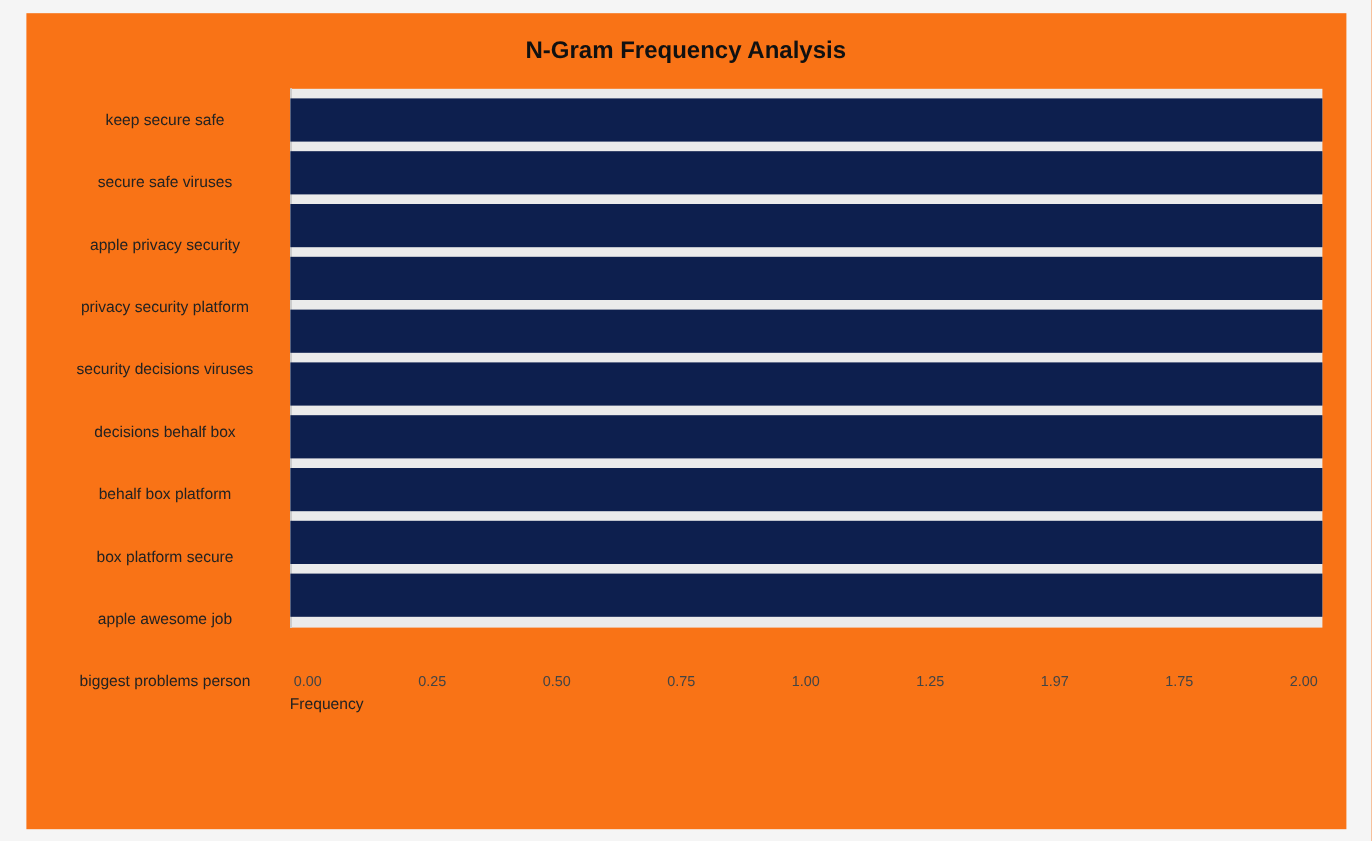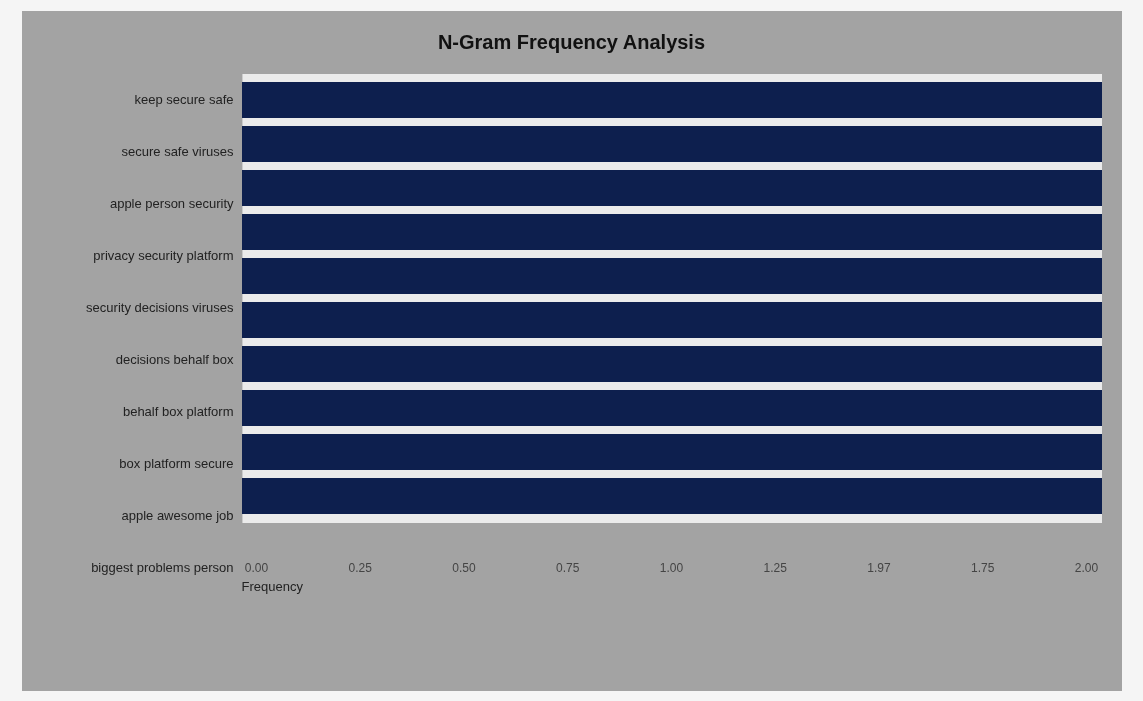--- a/index.html
+++ b/index.html
@@ -6,21 +6,21 @@
     body {
       background: #f5f5f5;
       font-family: Arial, sans-serif;
       display: flex;
       justify-content: center;
       align-items: center;
       width: 1143px;
       height: 701px;
     }
     .chart-container {
-      background: #a3a3a3;
+      background: #f97316;
       width: 1100px;
       height: 680px;
       padding: 20px 20px 60px 20px;
       position: relative;
     }
     .chart-title {
       text-align: center;
       font-size: 20px;
       font-weight: bold;
       color: #111;
@@ -36,21 +36,21 @@
       width: 200px;
       flex-shrink: 0;
       display: flex;
       flex-direction: column;
       justify-content: space-around;
       padding-right: 8px;
     }
     .y-label {
       font-size: 13px;
       color: #222;
-      text-align: right;
+      text-align: center;
       line-height: 1.2;
     }
     .bars-and-x {
       flex: 1;
       display: flex;
       flex-direction: column;
     }
     .bars-area {
       flex: 1;
       background: #ebebeb;
@@ -126,21 +126,21 @@
   </style>
 </head>
 <body>
 
 <div class="chart-container">
   <div class="chart-title">N-Gram Frequency Analysis</div>
   <div class="chart-area">
     <div class="y-axis" id="y-axis">
         <div class="y-label">keep secure safe</div>
         <div class="y-label">secure safe viruses</div>
-        <div class="y-label">apple person security</div>
+        <div class="y-label">apple privacy security</div>
         <div class="y-label">privacy security platform</div>
         <div class="y-label">security decisions viruses</div>
         <div class="y-label">decisions behalf box</div>
         <div class="y-label">behalf box platform</div>
         <div class="y-label">box platform secure</div>
         <div class="y-label">apple awesome job</div>
         <div class="y-label">biggest problems person</div>
       </div>
     <div class="bars-and-x">
       <div class="bars-area" id="bars-area">

